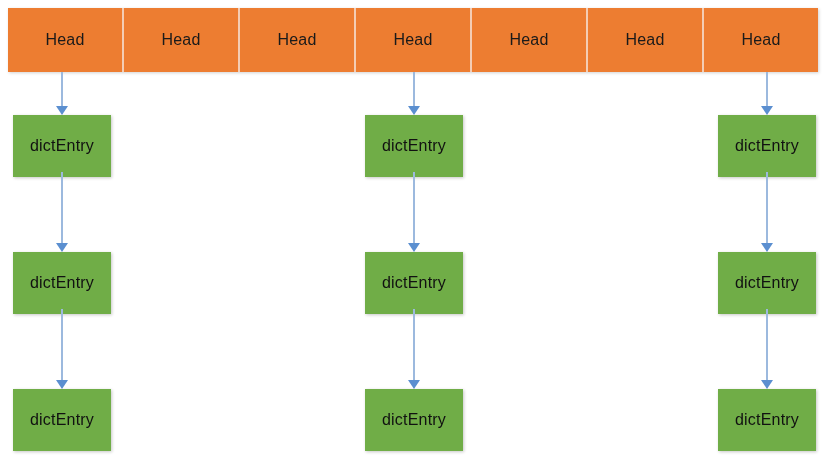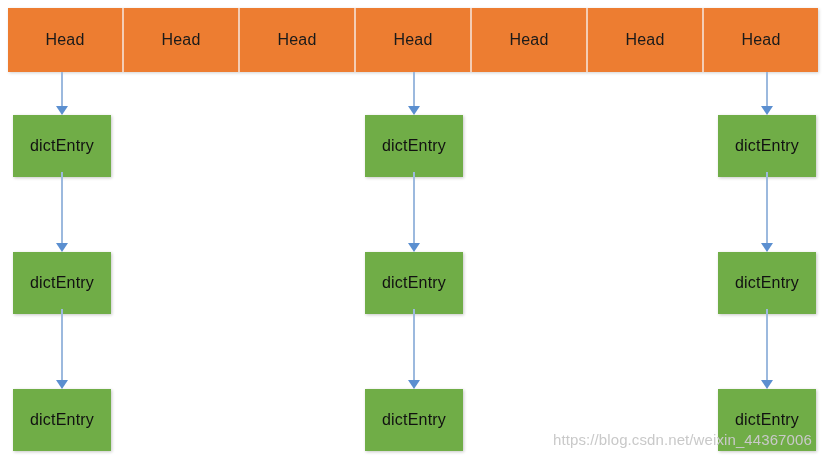--- a/index.html
+++ b/index.html
@@ -187,15 +187,14 @@
       </div>
       <div class="connector" style="left: 757px; top: 309px; width: 20px; height: 80px;">
         <div class="shaft" style="height: 72px;"></div>
         <div class="head" style="top: 71px;"></div>
       </div>
       <div class="entry-node" style="left: 718px; top: 389px;">
         <span>dictEntry</span>
       </div>
     </div>
 
-  <div class="watermark">https://blog.csdn.net/weixin_44367006</div>
 
 </div>
 
 </body></html>

